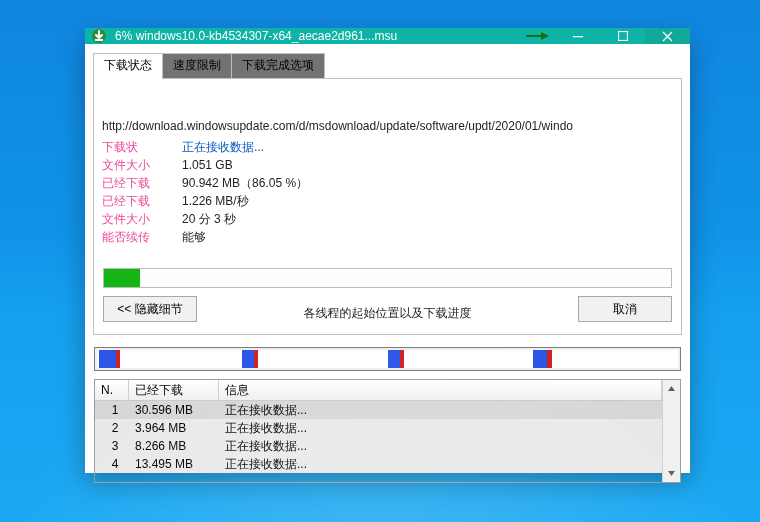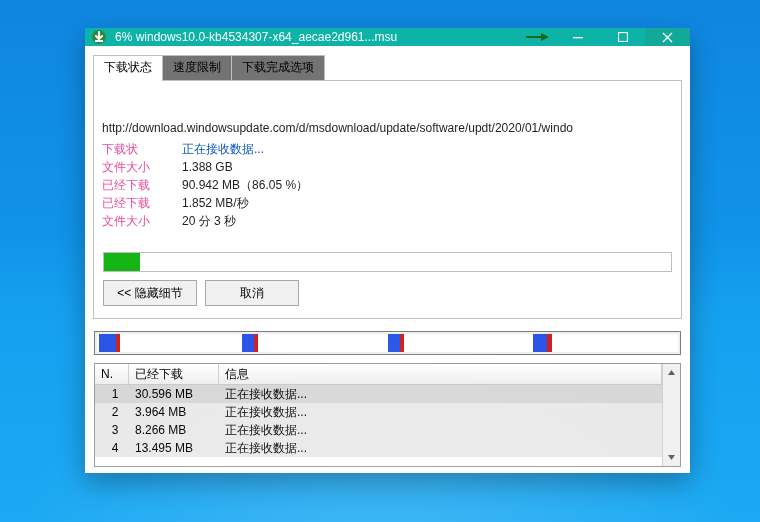--- a/index.html
+++ b/index.html
@@ -100,41 +100,46 @@
 
       <div class="panel">
         <div class="url-line">http://download.windowsupdate.com/d/msdownload/update/software/updt/2020/01/windo</div>
 
         <div class="info-row">
           <div class="info-label">下载状</div>
           <div class="info-value link">正在接收数据...</div>
         </div>
         <div class="info-row">
           <div class="info-label">文件大小</div>
-          <div class="info-value">1.388  GB</div>
+          <div class="info-value">1.051  GB</div>
         </div>
         <div class="info-row">
           <div class="info-label">已经下载</div>
           <div class="info-value">90.942  MB（86.05 %）</div>
         </div>
         <div class="info-row">
           <div class="info-label">已经下载</div>
-          <div class="info-value">1.852  MB/秒</div>
+          <div class="info-value">1.226  MB/秒</div>
         </div>
         <div class="info-row">
           <div class="info-label">文件大小</div>
           <div class="info-value">20 分 3 秒</div>
         </div>
+        <div class="info-row">
+          <div class="info-label">能否续传</div>
+          <div class="info-value">能够</div>
+        </div>
 
         <div class="progress-wrap">
           <div class="progress-fill" id="progress-fill" style="width: 6.4%;"></div>
         </div>
 
         <div class="btn-row">
           <div class="btn">&lt;&lt; 隐藏细节</div>
+          <div class="spacer-label">各线程的起始位置以及下载进度</div>
           <div class="btn">取消</div>
         </div>
       </div>
 
       <div class="seg-bar">
         <div class="seg-bar-inner" id="seg-inner">
             <div class="seg blue" style="left: 0.3%; width: 3%;"></div>
             <div class="seg red" style="left: 3.3%; width: 0.7%;"></div>
             <div class="seg blue" style="left: 25%; width: 2%;"></div>
             <div class="seg red" style="left: 27%; width: 0.7%;"></div>

